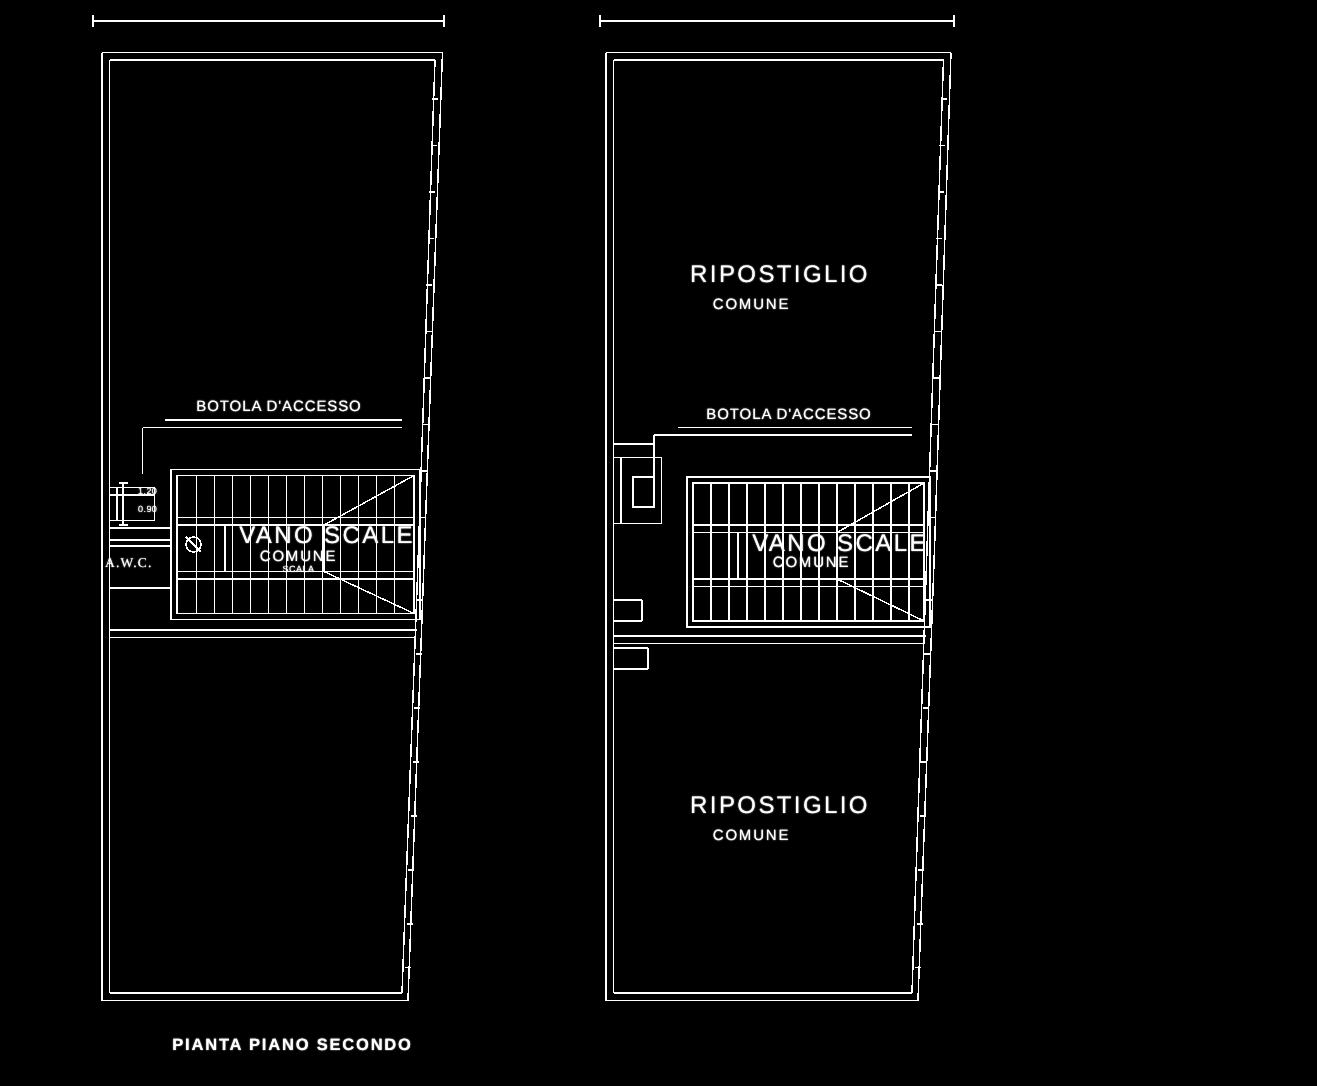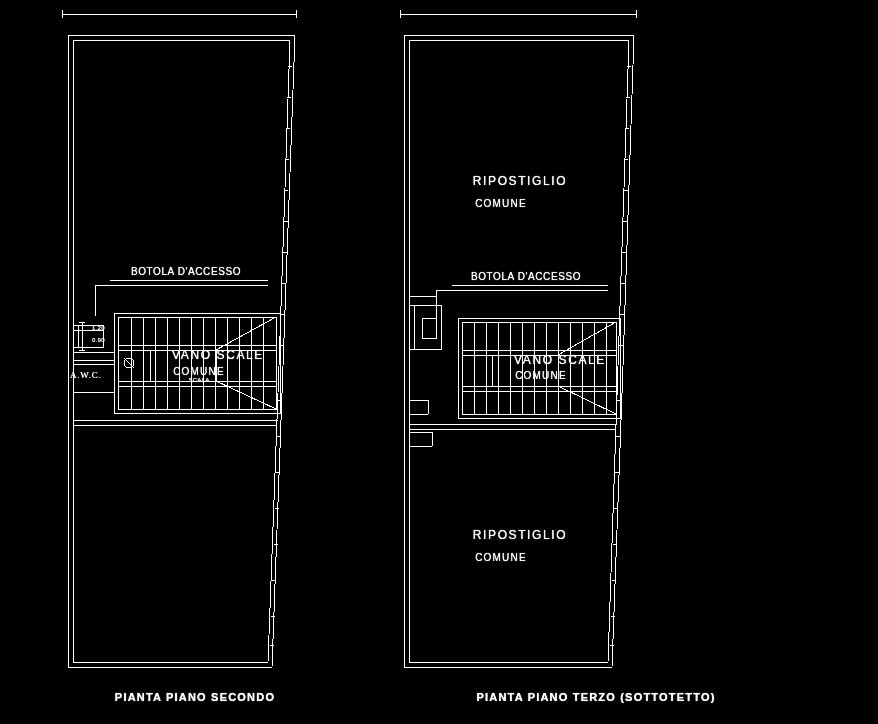--- a/index.html
+++ b/index.html
@@ -37,21 +37,21 @@
     line-height: 1.1;
     transform: translateX(-50%);
     text-shadow: 0 0 1px #ffffff;
   }
   .lbl-title {
     font-size: 11px;
     font-weight: bold;
     letter-spacing: 1.2px;
   }
   .lbl-room {
-    font-size: 12px;
+    font-size: 16px;
     letter-spacing: 1.6px;
     padding-left: 38px;
   }
   .lbl-room-sub {
     font-size: 10px;
     letter-spacing: 1.2px;
   }
   .lbl-small {
     font-size: 9px;
     letter-spacing: 0.8px;
@@ -292,15 +292,14 @@
   <div class="lbl lbl-botola" style="left:526px; top:271px;">BOTOLA D'ACCESSO</div>
 
   <div class="lbl lbl-room" style="left:541px; top:354px;">VANO SCALE</div>
 
   <div class="lbl lbl-room-sub" style="left:541px; top:370px;">COMUNE</div>
 
   <div class="lbl lbl-room" style="left:501px; top:529px;">RIPOSTIGLIO</div>
 
   <div class="lbl lbl-room-sub" style="left:501px; top:552px;">COMUNE</div>
 
-  <div class="lbl lbl-title" style="left:596px; top:691px;">PIANTA PIANO TERZO (SOTTOTETTO)</div>
 
 </div>
 
 </body></html>

